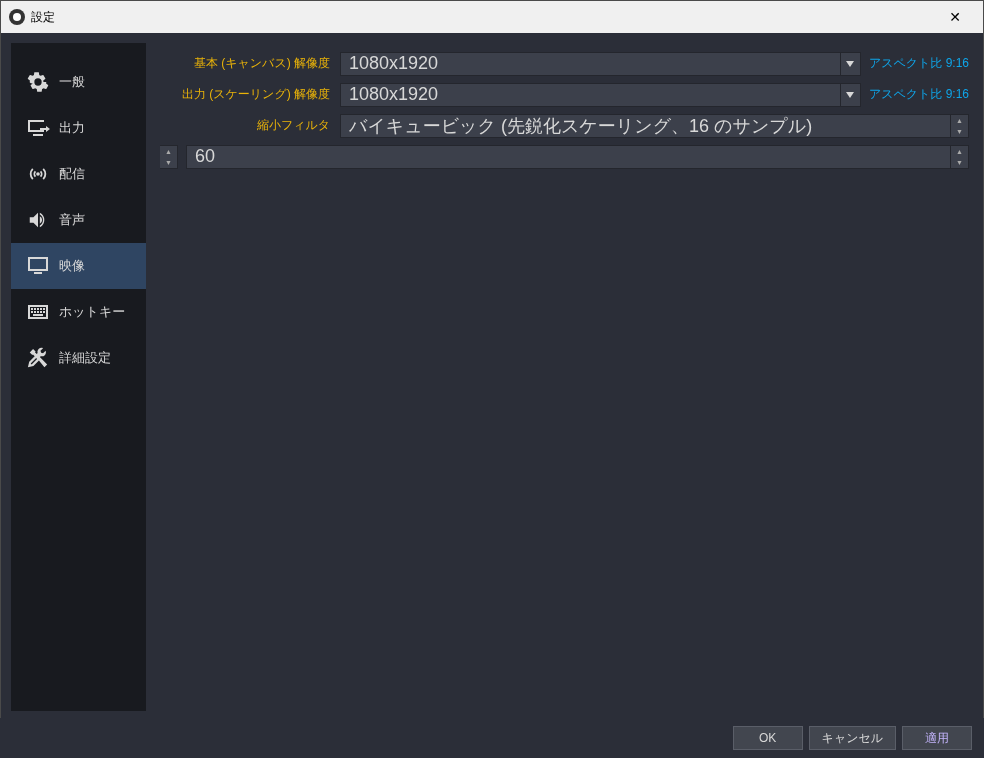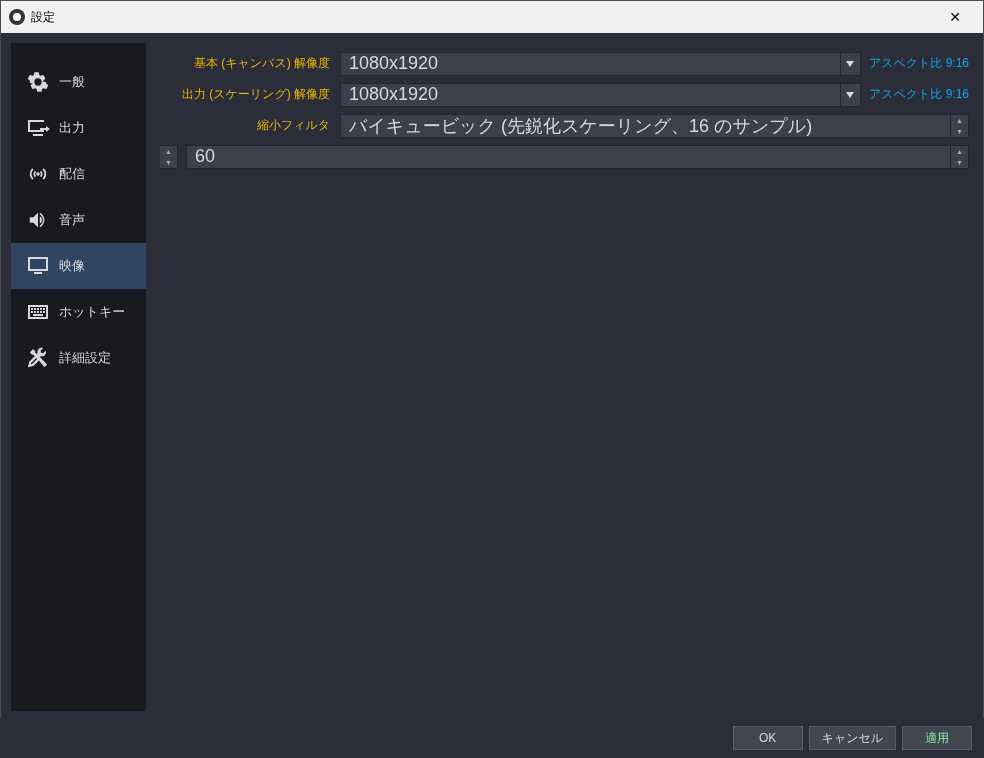--- a/index.html
+++ b/index.html
@@ -19,21 +19,21 @@
 .row { display: flex; align-items: center; margin-bottom: 6px; height: 25px; }
 .label-col { width: 180px; text-align: right; padding-right: 10px; color: #eab308; font-size: 12px; }
 .input-box { flex: 1; background: #3c404b; border: 1px solid #24262d; height: 24px; display: flex; align-items: center; padding: 0 8px; color: #d8d8d8; font-size: 18px; cursor: pointer; }
 .dropdown-btn { width: 20px; height: 24px; background: #3c404b; border: 1px solid #24262d; border-left: none; display: flex; align-items: center; justify-content: center; cursor: pointer; }
 .spinner-btn { width: 18px; height: 24px; background: #3c404b; border: 1px solid #24262d; border-left: none; display: flex; flex-direction: column; cursor: pointer; }
 .spinner-btn div { flex: 1; display: flex; align-items: center; justify-content: center; font-size: 7px; color: #aaa; }
 .aspect { margin-left: 8px; font-size: 12px; color: #0ea5e9; white-space: nowrap; }
 .fps-select { width: 125px; background: #3c404b; border: 1px solid #24262d; height: 24px; display: flex; align-items: center; padding: 0 8px; margin-left: 55px; color: #d8d8d8; cursor: pointer; }
 .footer { position: absolute; bottom: 0; left: 0; right: 0; height: 40px; background: #2b2e38; display: flex; align-items: center; justify-content: flex-end; padding: 0 12px; gap: 6px; }
 .btn { min-width: 70px; height: 24px; background: #42464f; border: 1px solid #5a5e68; color: #d8d8d8; font-size: 12px; display: flex; align-items: center; justify-content: center; cursor: pointer; padding: 0 12px; }
-.btn.disabled { color: #86efac; cursor: default; }
+.btn.disabled { color: #c4b5fd; cursor: default; }
 svg { fill: #d8d8d8; }
 </style>
 </head>
 <body>
 
 <div class="titlebar">
   <div class="icon"></div>
   <div class="title">設定</div>
   <div class="close">✕</div>
 </div>

